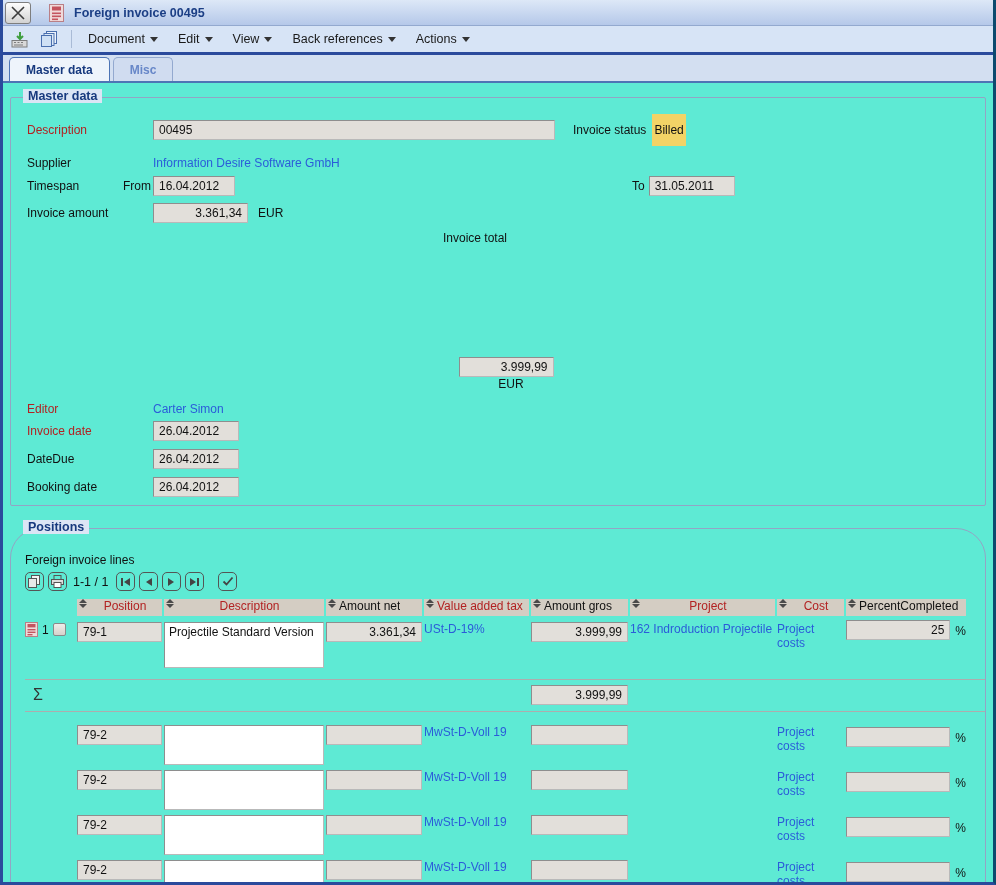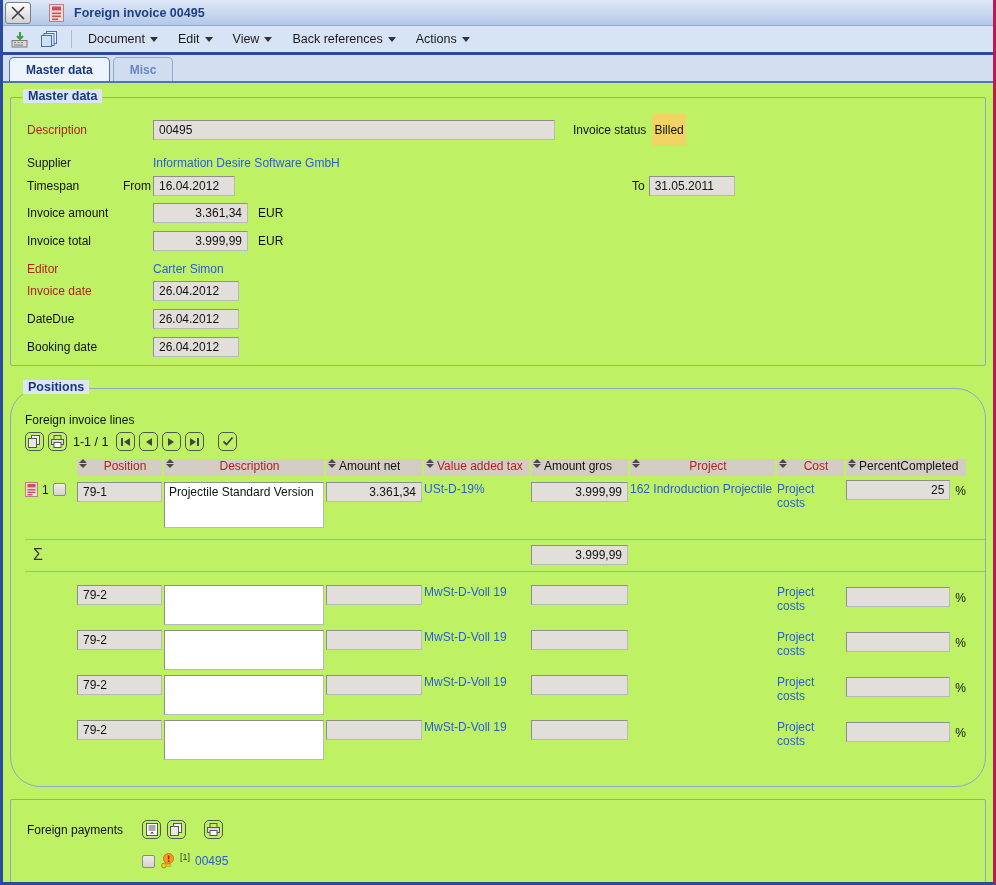--- a/index.html
+++ b/index.html
@@ -1,21 +1,21 @@
 <!DOCTYPE html>
 <html><head>
 <meta charset="utf-8">
 <style>
   * { box-sizing: border-box; margin: 0; padding: 0; }
   html,body { width:996px; height:885px; }
   body { font-family:"Liberation Sans", sans-serif; font-size:12px; color:#111; }
 
   .window { width:996px; height:885px; display:flex; flex-direction:column;
-    border-left:3px solid #2a4a9c; border-right:3px solid #be185d; border-bottom:3px solid #2a4a9c;
-    background:#bef264; overflow:hidden; }
+    border-left:3px solid #2a4a9c; border-right:3px solid #0c4a6e; border-bottom:3px solid #2a4a9c;
+    background:#5eead4; overflow:hidden; }
 
   
   .titlebar { height:26px; flex:0 0 26px; display:flex; align-items:center; gap:10px;
     background:linear-gradient(#dde8f7,#b5c8e9); border-bottom:1px solid #93a9cf; padding:0 2px; }
   .close-btn { width:26px; height:22px; display:flex; align-items:center; justify-content:center;
     background:linear-gradient(#fdfdfd,#d2d2d2); border:1px solid #7e7e7e; border-radius:3px; cursor:pointer; }
   .title-icon { display:flex; margin-left:8px; }
   .title-text { font-weight:bold; color:#1c3f85; font-size:12.5px; }
 
   
@@ -188,21 +188,21 @@
         <span style="margin-left:397px;">To</span>
         <input class="fld" style="width: 86px; margin-left: 4px;" value="31.05.2011">
       </div>
 
       <div class="frow" style="margin-bottom:8px;">
         <span class="flabel">Invoice amount</span>
         <input class="fld num" style="width: 95px;" value="3.361,34">
         <span style="margin-left:10px;">EUR</span>
       </div>
 
-      <div class="frow" style="margin-bottom:0;">
+      <div class="frow" style="margin-bottom:0;flex-direction:column;">
         <span class="flabel">Invoice total</span>
         <input class="fld num" style="width: 95px;" value="3.999,99">
         <span style="margin-left:10px;">EUR</span>
       </div>
 
       <div class="frow" style="margin-bottom:2px; height:20px;margin-top:8px;">
         <span class="flabel red">Editor</span>
         <a class="link">Carter Simon</a>
       </div>
 

